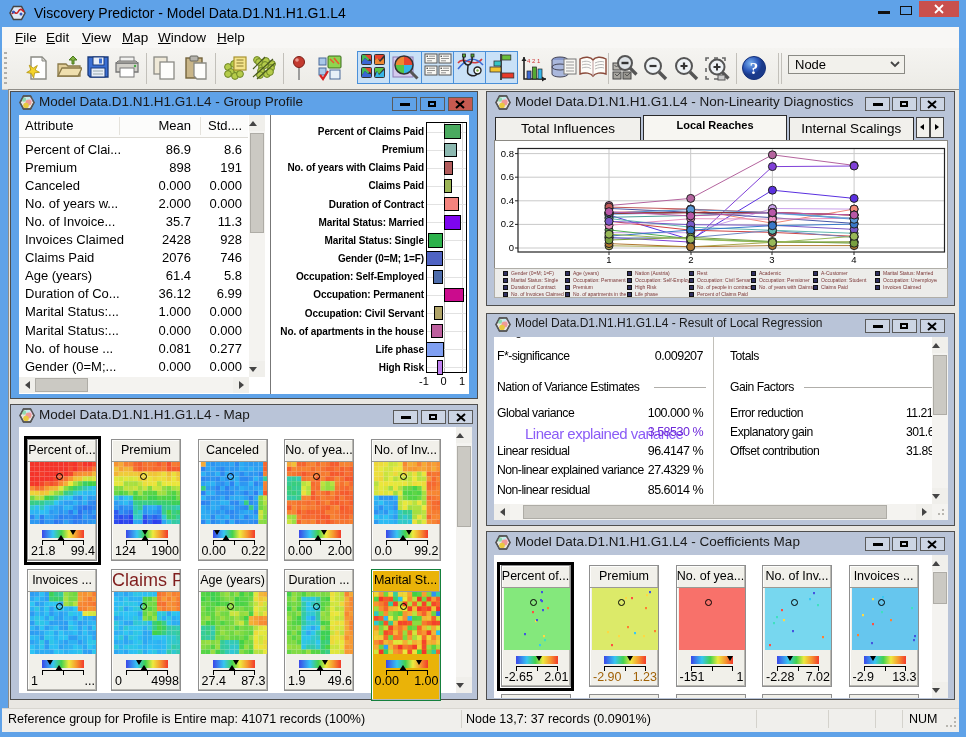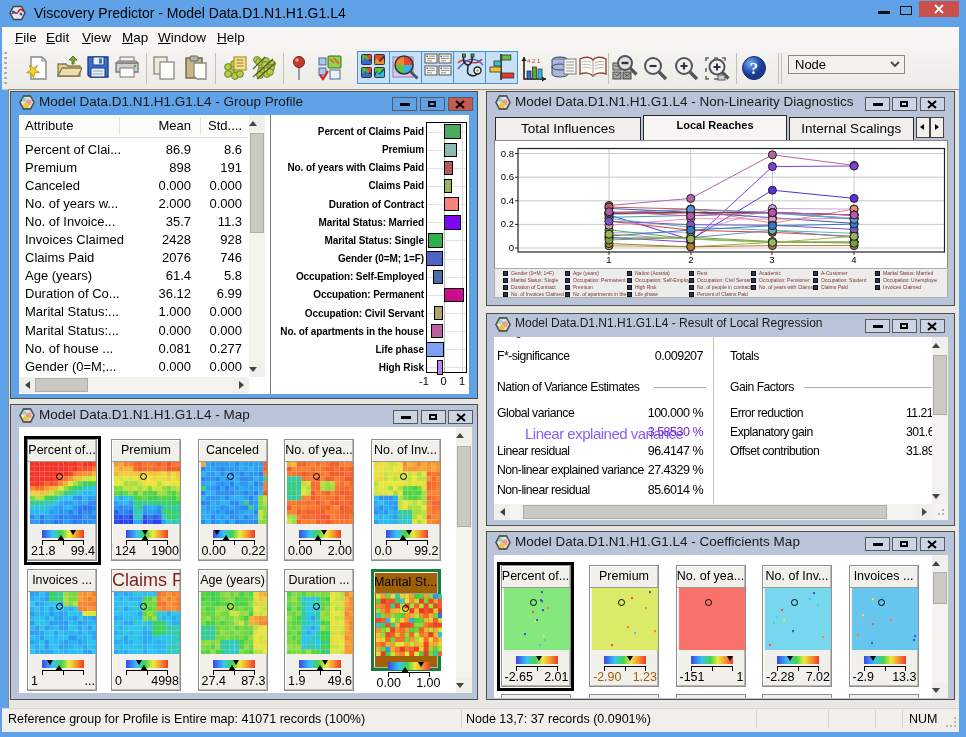--- a/index.html
+++ b/index.html
@@ -2484,21 +2484,21 @@
     <div style="position:absolute;left:14px;top:90px;width:42px;height:8px;background:linear-gradient(90deg,#3b47e8,#37c5f2 26%,#42d24e 46%,#eeea3e 64%,#f6972f 82%,#f23a2b)"></div>
     <div style="position:absolute;left:37px;top:90px;width:0;height:0;border-left:3.5px solid transparent;border-right:3.5px solid transparent;border-top:5px solid #000"></div>
     <div style="position:absolute;left:14px;top:100px;width:42px;height:5px;border-left:1px solid #000;border-right:1px solid #000;border-top:1px solid #000;box-sizing:border-box"></div>
     <div style="position:absolute;left:35px;top:100px;width:1px;height:5px;background:#000"></div>
     <div style="position:absolute;left:31px;top:95px;width:0;height:0;border-left:4px solid transparent;border-right:4px solid transparent;border-bottom:6px solid #000"></div>
     <div style="position:absolute;left:3px;top:104px;width:64px;font-size:12.5px;color:#000">
       <span style="float:left">1.9</span>
       <span style="float:right">49.6</span>
     </div>
   </div>
-<div style="position:absolute;left:370.5px;top:569px;width:70px;height:102px;background:#a16207;border:3px solid #15803d;box-sizing:border-box;box-shadow:inset -1px -1px 0 #b9b8b2,inset 1px 1px 0 #fdfdfb">
+<div style="position:absolute;left:370.5px;top:569px;width:70px;height:132px;background:#eab308;border:1px solid #15803d;box-sizing:border-box;box-shadow:inset -1px -1px 0 #b9b8b2,inset 1px 1px 0 #fdfdfb">
     <div style="position:absolute;left:0;top:0;width:100%;height:21px;border-bottom:1px solid #9a9a94;font-size:12.5px;color:#000;text-align:center;line-height:21px;white-space:nowrap;overflow:hidden">Marital St...</div>
     <svg width="66" height="62" style="position:absolute;left:2px;top:22px">
       <rect x="0.0" y="0.0" width="4.8" height="4.8" fill="#edd93a"></rect>
       <rect x="4.8" y="0.0" width="4.8" height="4.8" fill="#f79934"></rect>
       <rect x="9.6" y="0.0" width="4.8" height="4.8" fill="#6cd844"></rect>
       <rect x="14.3" y="0.0" width="4.8" height="4.8" fill="#edd83a"></rect>
       <rect x="19.1" y="0.0" width="4.8" height="4.8" fill="#35cc9d"></rect>
       <rect x="23.9" y="0.0" width="4.8" height="4.8" fill="#eed139"></rect>
       <rect x="28.7" y="0.0" width="4.8" height="4.8" fill="#edd63a"></rect>
       <rect x="33.5" y="0.0" width="4.8" height="4.8" fill="#f6a134"></rect>

